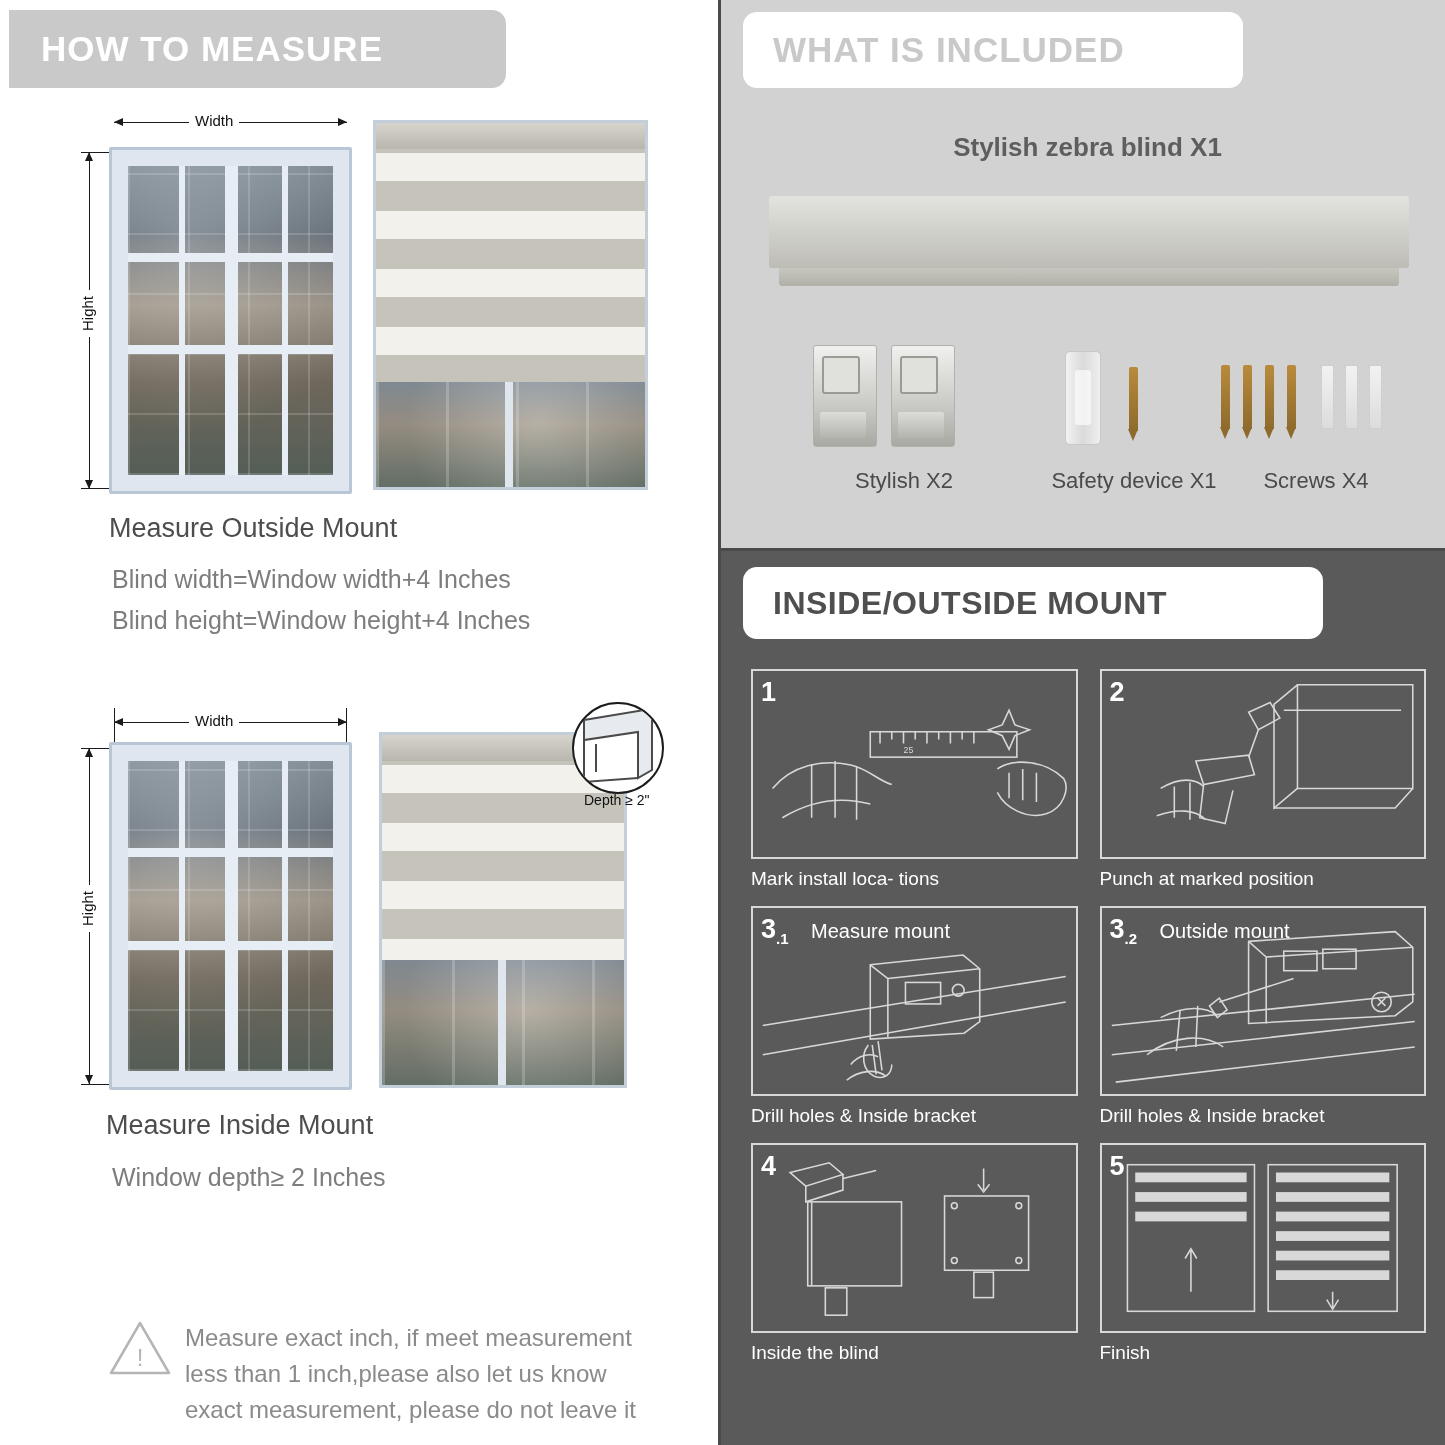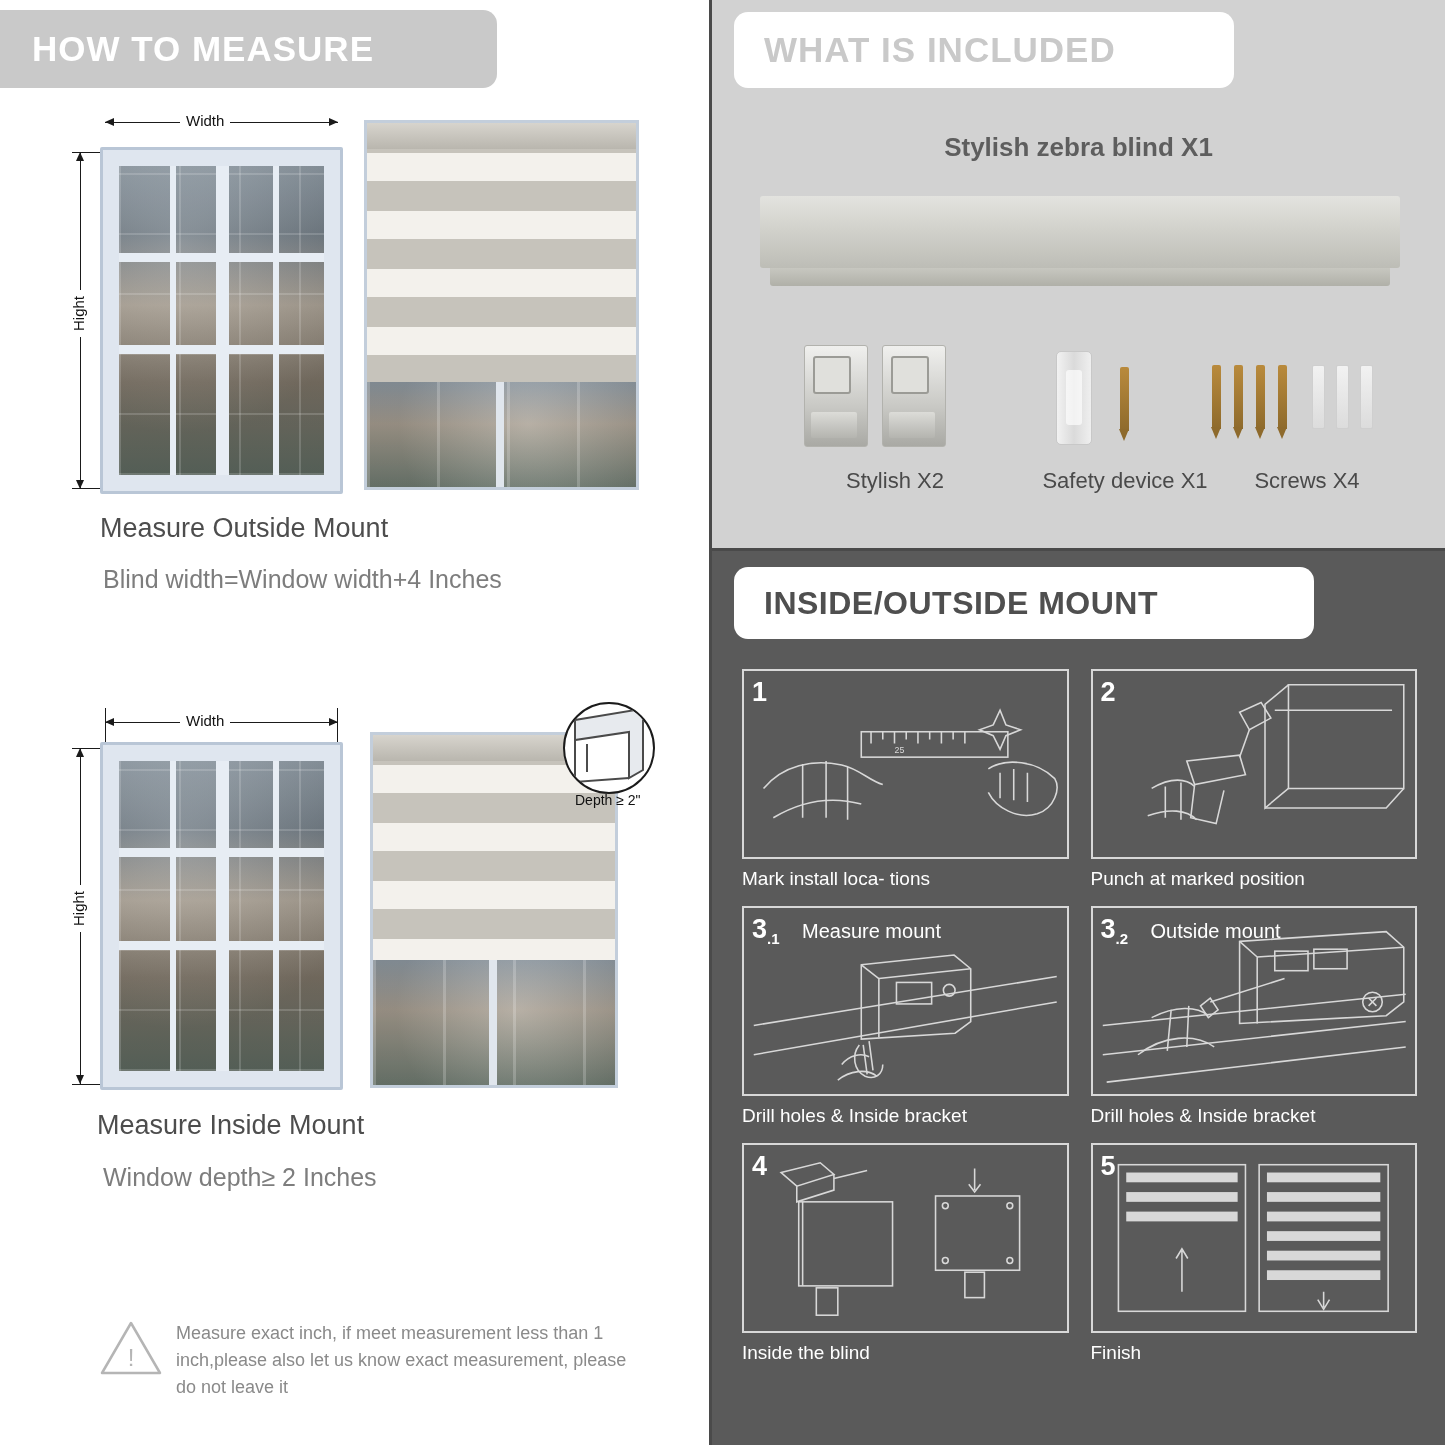--- a/index.html
+++ b/index.html
@@ -8,20 +8,21 @@
     background:#ffffff;
     font-family:"Liberation Sans", sans-serif;
     overflow:hidden;
     position:relative;
   }
   .page{
     position:absolute;inset:0;
     display:grid;
     grid-template-columns:712px 733px;
     grid-template-rows:551px 894px;
+    margin-left:9px;
   }
 
   
   .left{
     grid-column:1;grid-row:1 / span 2;
     position:relative;
     background:#ffffff;
     border-right:3px solid #4a4a4a;
     box-sizing:border-box;
   }
@@ -120,21 +121,21 @@
     position:absolute;font-size:27px;color:#4d4d4d;font-weight:normal;
   }
   .subline{
     position:absolute;font-size:25px;color:#7d7d7d;
   }
 
   .note{
     position:absolute;display:flex;gap:14px;align-items:flex-start;
   }
   .warn-tri{width:62px;height:56px;flex:none;position:relative;}
-  .note-text{font-size:18px;color:#8a8a8a;line-height:1.5;}
+  .note-text{font-size:24px;color:#8a8a8a;line-height:1.5;}
 
   .depth-circle{
     position:absolute;width:88px;height:88px;border-radius:50%;
     border:2px solid #1b1b1b;overflow:hidden;background:#fff;
   }
   .depth-label{position:absolute;font-size:14px;color:#111;}
 
   
   .tr{
     grid-column:2;grid-row:1;
@@ -278,20 +279,21 @@
         <div class="shade" style="height:265px;"></div>
         <div class="headrail"></div>
         <div class="glass" style="height:105px;">
           <div class="mullion-v" style="left:48%;width:8px;background:#e0e6ed;"></div>
         </div>
       </div>
     </div>
 
     <div class="heading" style="left:100px;top:513px;">Measure Outside Mount</div>
     <div class="subline" style="left:103px;top:565px;">Blind width=Window width+4 Inches</div>
+    <div class="subline" style="left:103px;top:606px;">Blind height=Window height+4 Inches</div>
 
     <div class="meas-block" style="left:0;top:692px;width:712px;height:410px;">
 
       <div class="tick" style="left:105px;top:16px;width:1px;height:40px;"></div>
       <div class="tick" style="left:337px;top:16px;width:1px;height:40px;"></div>
       <div class="dim-h" style="left:105px;top:30px;width:233px;"></div>
       <div class="dim-label" style="left:180px;top:20px;">Width</div>
 
       <div class="tick" style="left:72px;top:56px;width:40px;height:1px;"></div>
       <div class="tick" style="left:72px;top:392px;width:40px;height:1px;"></div>

